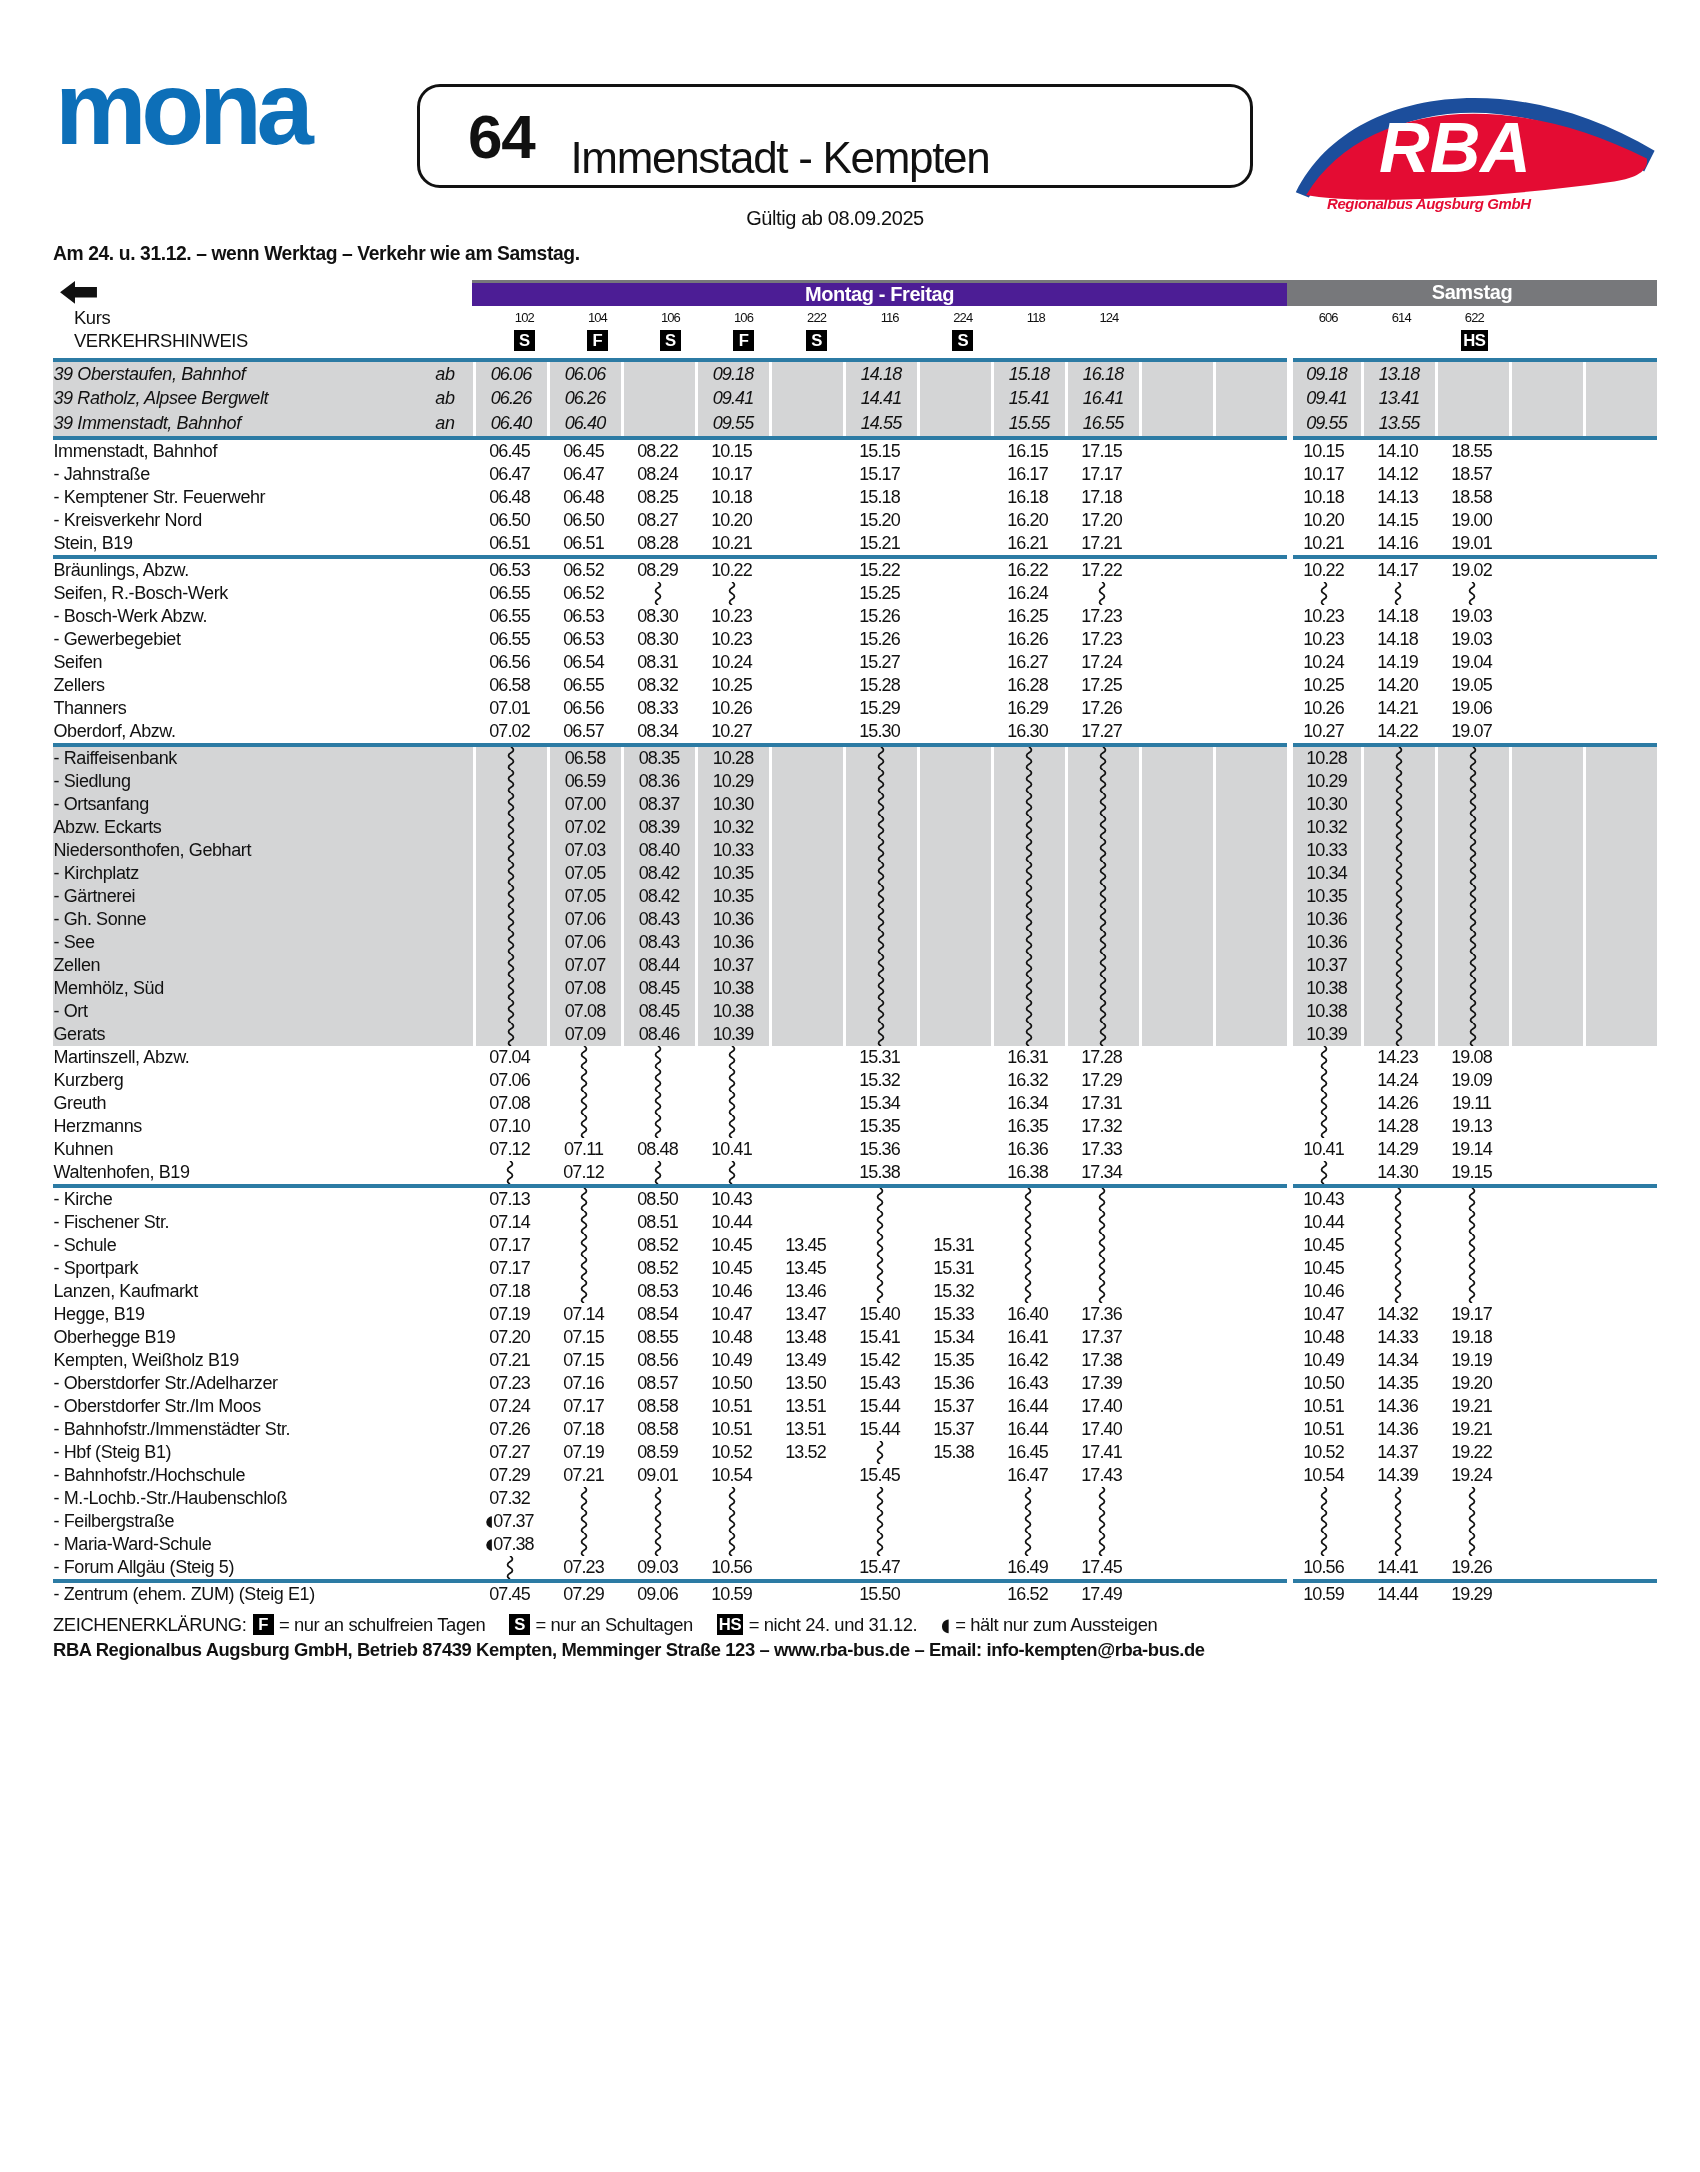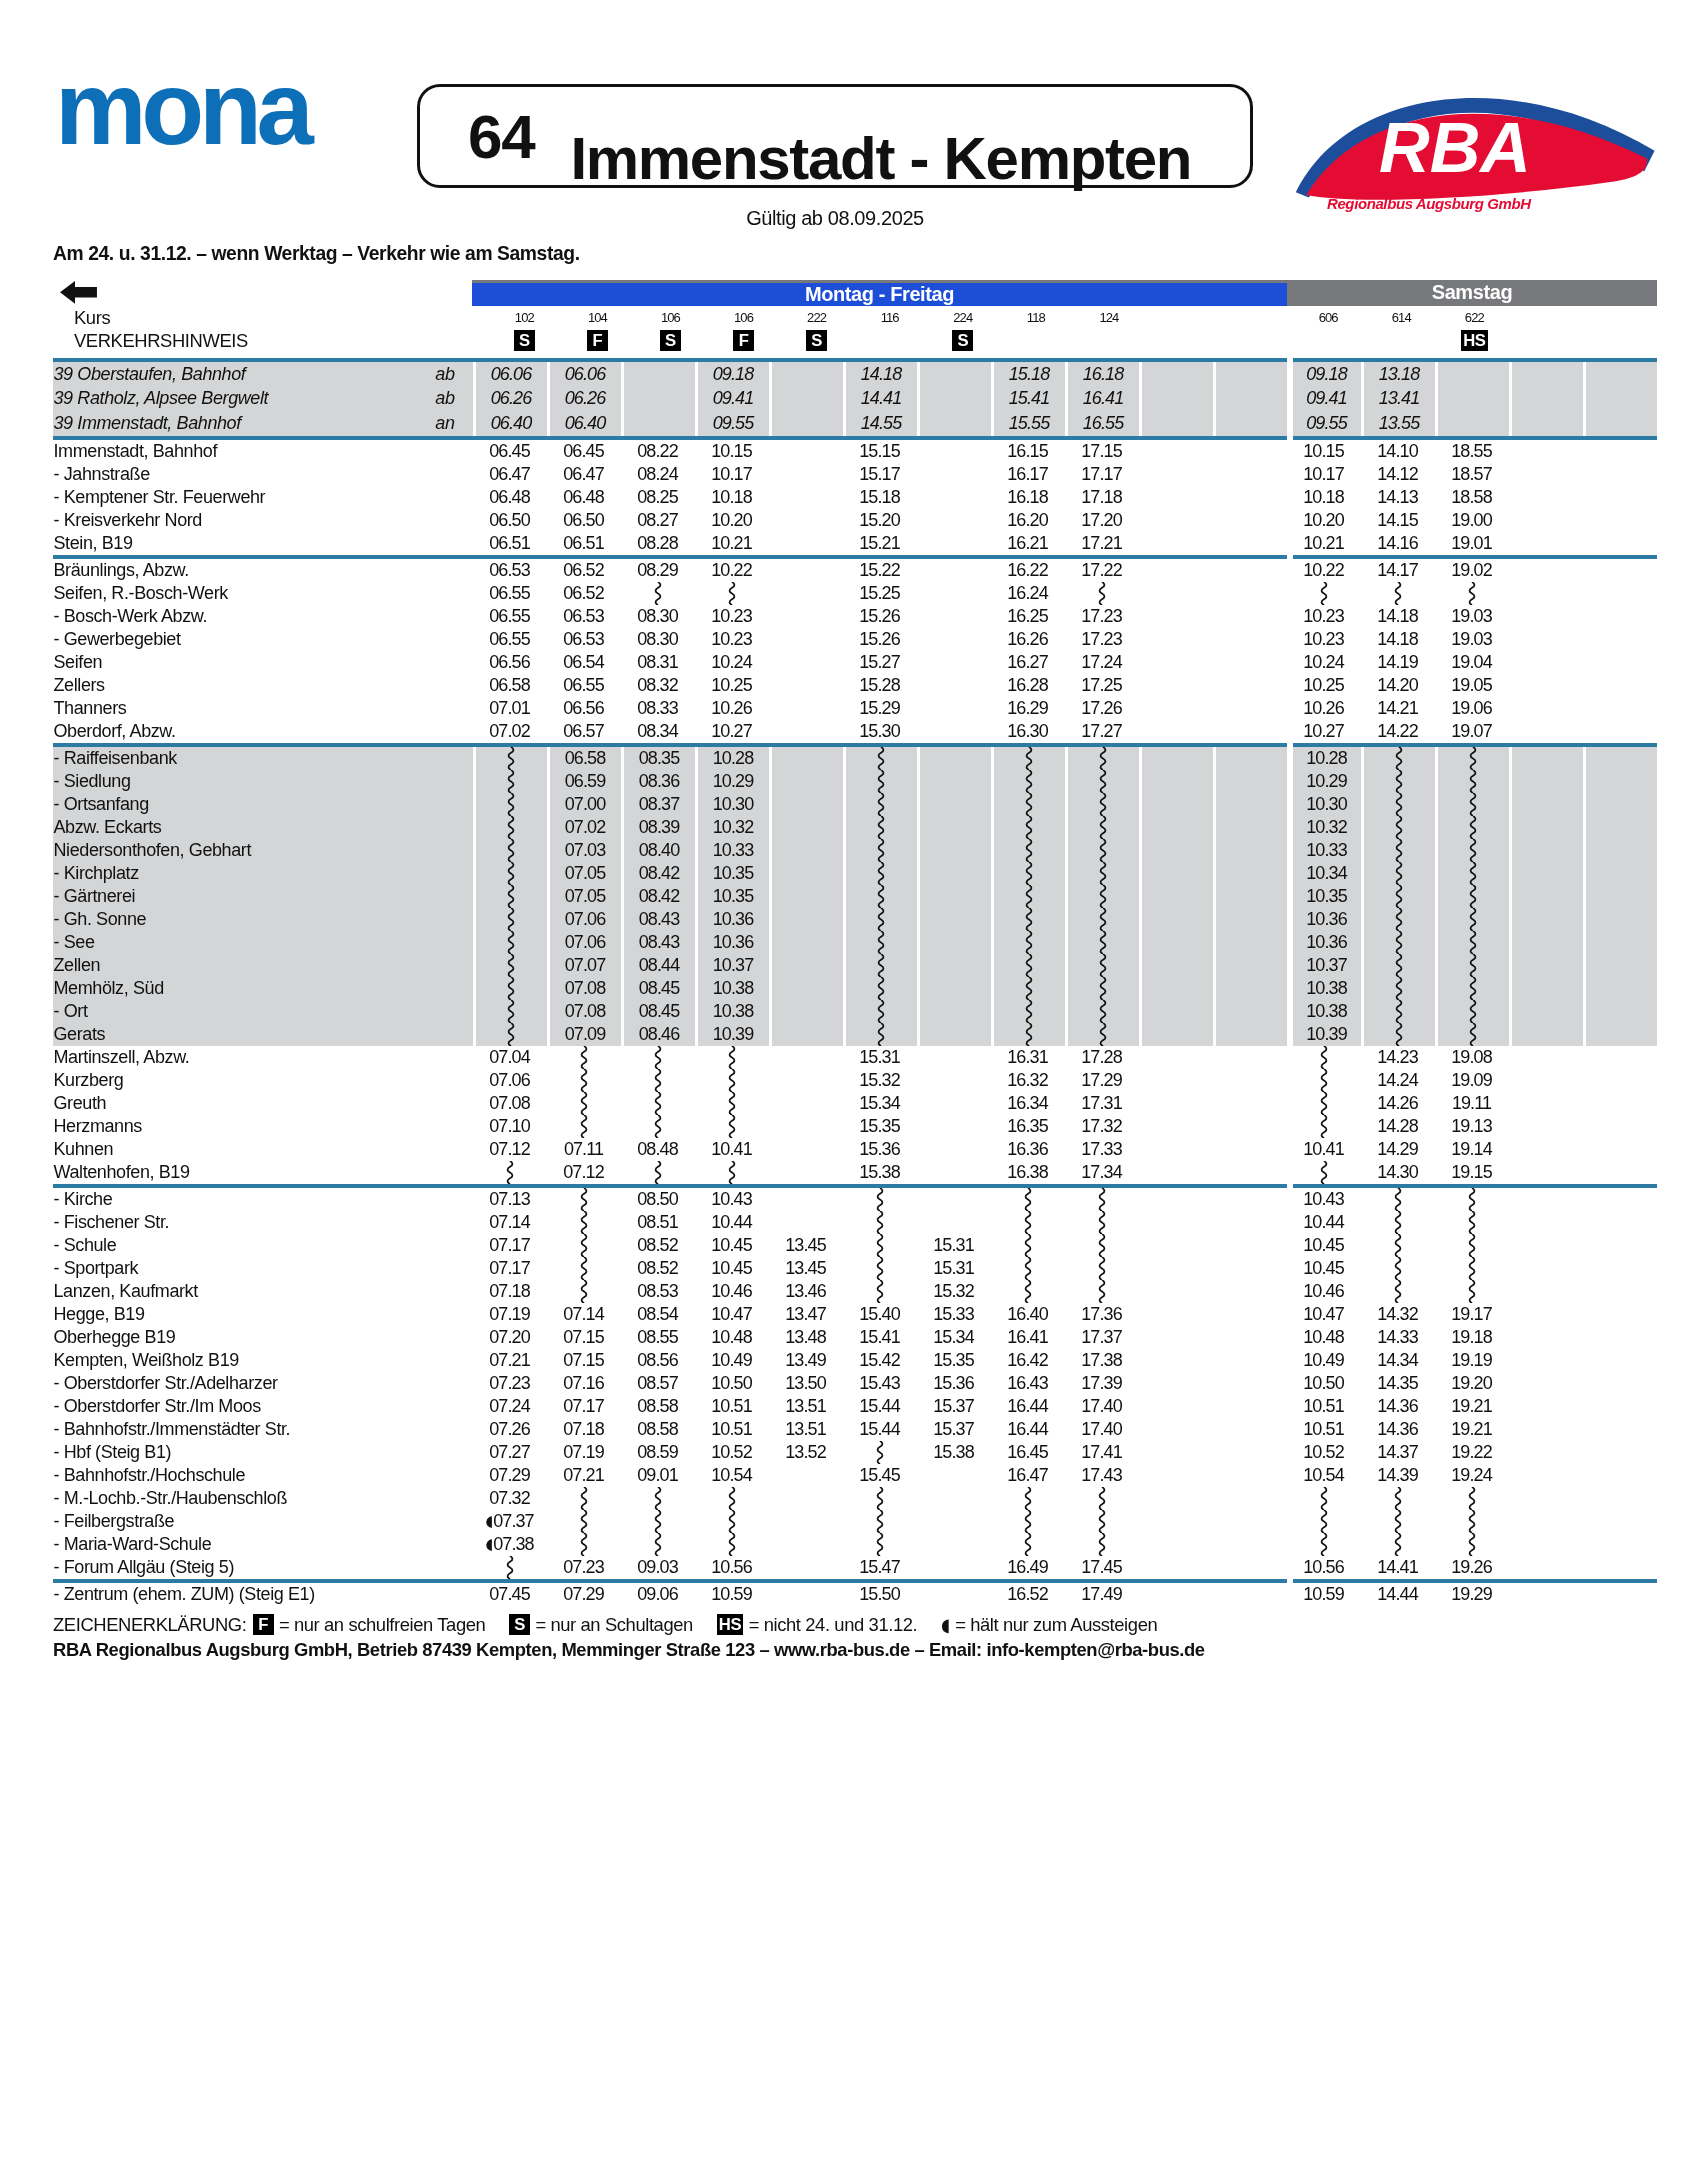--- a/index.html
+++ b/index.html
@@ -2,34 +2,34 @@
 <html style="font-size:7px"><head>
 <meta charset="utf-8">
 <style>
   html,body{margin:0;padding:0;background:#fff;}
   body{width:1701px;height:2172px;position:relative;font-family:"Liberation Sans",sans-serif;color:#111;overflow:hidden;}
 
   
   .logo-mona{position:absolute;left:55px;top:57px;font-size:103px;font-weight:bold;color:#0d6fb8;letter-spacing:-5.3px;line-height:1;}
   .line-box{position:absolute;left:417px;top:84px;width:836px;height:104px;border:3.5px solid #111;border-radius:23px;box-sizing:border-box;display:flex;align-items:center;gap:36px;padding-left:48px;background:#fff;}
   .line-no{font-size:62px;font-weight:bold;letter-spacing:-1.3px;}
-  .line-title{font-size:60px;font-weight:bold;letter-spacing:-1.3px;margin-top:44px;}
+  .line-title{font-size:44px;font-weight:normal;letter-spacing:-1.3px;margin-top:44px;}
   .rba{position:absolute;left:1288px;top:75px;width:377px;}
   .rba svg{display:block;}
   .rba-sub{font-size:15px;font-weight:bold;font-style:italic;color:#e40c33;margin:-12.3px 0 0 39px;letter-spacing:-0.4px;}
   .validity{position:absolute;left:417px;top:207px;width:836px;text-align:center;font-size:20px;letter-spacing:-0.4px;}
   .note{position:absolute;left:53px;top:243px;font-size:19.3px;font-weight:bold;letter-spacing:-0.4px;}
 
   
   .sheet{position:absolute;left:53px;top:280px;width:1604px;}
   .bands{display:flex;height:25.5px;}
   .band-spacer{width:419px;display:flex;align-items:center;}
   .band-spacer svg{margin-left:6.1px;}
   .band-mf{width:815px;background:#77787b;padding-top:3.1px;box-sizing:border-box;}
-  .band-mf .blue{height:100%;background:#1d4ed8;display:flex;align-items:center;justify-content:center;text-align:center;}
+  .band-mf .blue{height:100%;background:#4c1d95;display:flex;align-items:center;justify-content:center;text-align:center;}
   .band-sa{flex:1;background:#77787b;display:flex;align-items:center;justify-content:center;}
   .band-label{color:#fff;font-weight:bold;font-size:20px;letter-spacing:-0.4px;}
 
   .kursrow,.badgerow{display:flex;align-items:center;}
   .kursrow{height:24.6px;}
   .badgerow{height:28px;align-items:flex-start;}
   .hlabel{width:419px;font-size:18.4px;letter-spacing:-0.4px;margin-left:21px;}
   .kcell,.bcell{width:74px;display:flex;justify-content:center;box-sizing:border-box;}
   .kcell{font-size:13px;letter-spacing:-0.9px;}
   .badge{display:inline-flex;align-items:center;justify-content:center;min-width:21px;height:21px;background:#000;color:#fff;font-weight:bold;font-size:16.7px;padding:0 2.2px;box-sizing:border-box;letter-spacing:-0.4px;}

